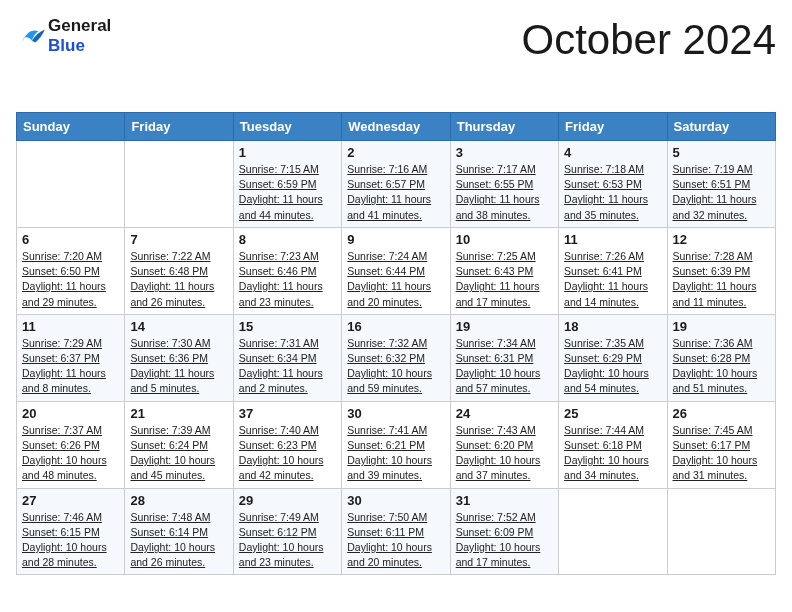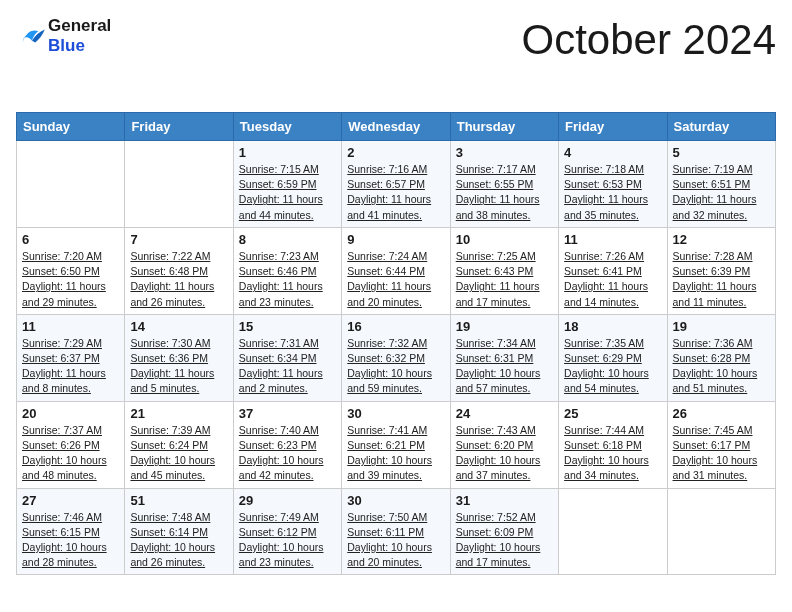--- a/index.html
+++ b/index.html
@@ -227,21 +227,21 @@
           <span class="day-num">26</span>
           <div class="day-info">Sunrise: 7:45 AM<br>Sunset: 6:17 PM<br>Daylight: 10 hours and 31 minutes.</div>
         </td>
       </tr>
       <tr>
         <td>
           <span class="day-num">27</span>
           <div class="day-info">Sunrise: 7:46 AM<br>Sunset: 6:15 PM<br>Daylight: 10 hours and 28 minutes.</div>
         </td>
         <td>
-          <span class="day-num">51</span>
+          <span class="day-num">28</span>
           <div class="day-info">Sunrise: 7:48 AM<br>Sunset: 6:14 PM<br>Daylight: 10 hours and 26 minutes.</div>
         </td>
         <td>
           <span class="day-num">29</span>
           <div class="day-info">Sunrise: 7:49 AM<br>Sunset: 6:12 PM<br>Daylight: 10 hours and 23 minutes.</div>
         </td>
         <td>
           <span class="day-num">30</span>
           <div class="day-info">Sunrise: 7:50 AM<br>Sunset: 6:11 PM<br>Daylight: 10 hours and 20 minutes.</div>
         </td>

